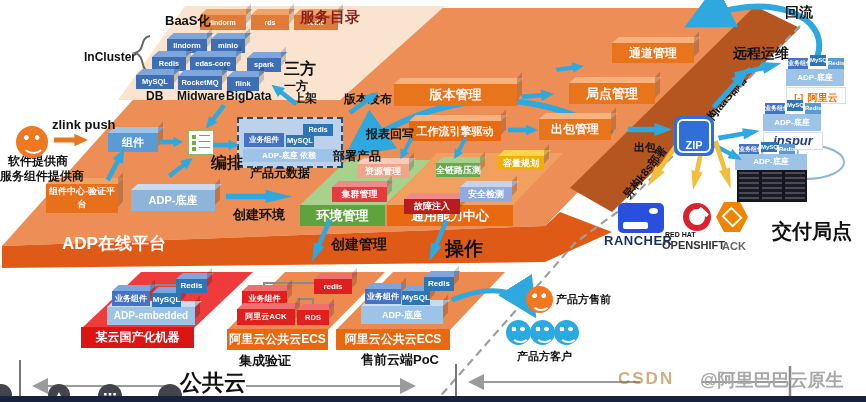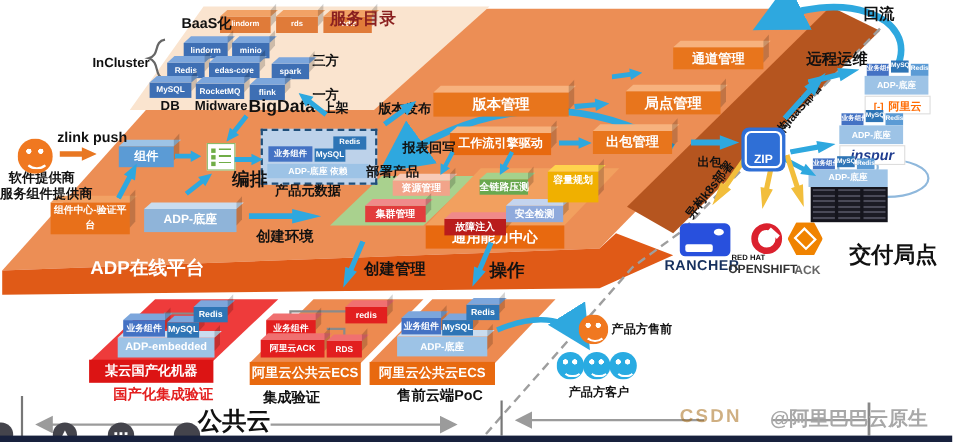--- a/index.html
+++ b/index.html
@@ -101,34 +101,34 @@
   <div class="t" style="left:300px;top:8px;font-size:15px;color:#8a1f1f;">服务目录</div>
   <div class="t" style="left:84px;top:50px;font-size:12px;">InCluster</div>
   <div class="b3" style="left:167px;top:39px;width:40px;height:14px;line-height:14px;font-size:7.5px;background:#3E6FB4;--t:#7CA6DC;">lindorm</div>
   <div class="b3" style="left:211px;top:39px;width:34px;height:14px;line-height:14px;font-size:7.5px;background:#3E6FB4;--t:#7CA6DC;">minio</div>
   <div class="b3" style="left:152px;top:57px;width:34px;height:14px;line-height:14px;font-size:7.5px;background:#3E6FB4;--t:#7CA6DC;">Redis</div>
   <div class="b3" style="left:190px;top:57px;width:46px;height:14px;line-height:14px;font-size:7.5px;background:#3E6FB4;--t:#7CA6DC;">edas-core</div>
   <div class="b3" style="left:247px;top:58px;width:34px;height:14px;line-height:14px;font-size:7.5px;background:#3E6FB4;--t:#7CA6DC;">spark</div>
   <div class="b3" style="left:136px;top:75px;width:38px;height:14px;line-height:14px;font-size:7.5px;background:#3E6FB4;--t:#7CA6DC;">MySQL</div>
   <div class="b3" style="left:178px;top:76px;width:44px;height:14px;line-height:14px;font-size:7.5px;background:#3E6FB4;--t:#7CA6DC;">RocketMQ</div>
   <div class="b3" style="left:227px;top:77px;width:32px;height:14px;line-height:14px;font-size:7.5px;background:#3E6FB4;--t:#7CA6DC;">flink</div>
-  <div class="t" style="left:284px;top:47px;font-size:12px;">三方</div>
+  <div class="t" style="left:284px;top:59px;font-size:16px;">三方</div>
   <div class="t" style="left:284px;top:78px;font-size:12px;">一方</div>
   <div class="t" style="left:146px;top:89px;font-size:12px;">DB</div>
   <div class="t" style="left:177px;top:89px;font-size:12px;">Midware</div>
-  <div class="t" style="left:226px;top:89px;font-size:16px;">BigData</div>
+  <div class="t" style="left:226px;top:89px;font-size:12px;">BigData</div>
   <div class="t" style="left:293px;top:90px;font-size:12px;">上架</div>
   <div class="t" style="left:344px;top:91px;font-size:12px;">版本发布</div>
 
   <div class="face" style="left:16px;top:126px;width:32px;height:32px;background-color:#F07820;"></div>
   <div class="t" style="left:52px;top:117px;font-size:13px;">zlink push</div>
   <div class="t" style="left:8px;top:153px;font-size:12px;">软件提供商</div>
   <div class="t" style="left:0px;top:168px;font-size:12px;">服务组件提供商</div>
 
-  <div class="t" style="left:62px;top:232px;font-size:17px;color:#fff;margin-left:20px;">ADP在线平台</div>
+  <div class="t" style="left:62px;top:232px;font-size:17px;color:#fff;">ADP在线平台</div>
   <div class="b3" style="left:108px;top:133px;width:50px;height:19px;line-height:19px;font-size:11px;background:#5B9BD5;--t:#9DC3E6;">组件</div>
   <div class="doc" style="left:188px;top:130px;width:24px;height:23px;"></div>
   <div class="t" style="left:211px;top:153px;font-size:16px;">编排</div>
 
   <div style="position:absolute;left:237px;top:117px;width:102px;height:47px;border:2px dashed #1F4E79;background:#BDD2EA;z-index:3;">
     <div class="flat" style="left:64px;top:5px;width:30px;height:12px;line-height:12px;font-size:7px;background:#2E75B6;">Redis</div>
     <div class="flat" style="left:5px;top:14px;width:40px;height:14px;line-height:14px;font-size:7.5px;background:#4472C4;">业务组件</div>
     <div class="flat" style="left:47px;top:16px;width:28px;height:12px;line-height:12px;font-size:7.5px;background:#2E75B6;">MySQL</div>
     <div class="flat" style="left:4px;top:30px;width:92px;height:13px;line-height:13px;font-size:8px;background:#9DC3E6;">ADP-底座 依赖</div>
   </div>
@@ -140,29 +140,30 @@
   <div class="t" style="left:233px;top:206px;font-size:13px;">创建环境</div>
 
   <div class="b3" style="left:394px;top:84px;width:123px;height:22px;line-height:22px;font-size:13px;background:#E8751C;--t:#F7B27E;">版本管理</div>
   <div class="b3" style="left:569px;top:83px;width:86px;height:21px;line-height:21px;font-size:13px;background:#E8751C;--t:#F7B27E;">局点管理</div>
   <div class="b3" style="left:612px;top:43px;width:82px;height:20px;line-height:20px;font-size:12px;background:#E8751C;--t:#F7B27E;">通道管理</div>
   <div class="b3" style="left:539px;top:119px;width:72px;height:21px;line-height:21px;font-size:12px;background:#E8751C;--t:#F7B27E;">出包管理</div>
   <div class="t" style="left:366px;top:126px;font-size:12px;">报表回写</div>
   <div class="b3" style="left:409px;top:121px;width:92px;height:20px;line-height:20px;font-size:11px;background:#E8690F;--t:#F7B27E;">工作流引擎驱动</div>
   <div class="t" style="left:634px;top:140px;font-size:11px;">出包</div>
 
+  <div class="flat" style="left:300px;top:205px;width:85px;height:21px;line-height:21px;font-size:13px;background:#5FA33C;">环境管理</div>
   <div class="flat" style="left:387px;top:205px;width:126px;height:21px;line-height:21px;font-size:13px;background:#E8690F;">通用能力中心</div>
   <div class="b3" style="left:357px;top:164px;width:52px;height:14px;line-height:14px;font-size:9px;background:#F2A48A;--t:#F8CBB8;">资源管理</div>
   <div class="b3" style="left:332px;top:187px;width:55px;height:15px;line-height:15px;font-size:9px;background:#E23C3C;--t:#F08A8A;">集群管理</div>
   <div class="b3" style="left:436px;top:163px;width:44px;height:14px;line-height:14px;font-size:9px;background:#69A84F;--t:#A5D18C;">全链路压测</div>
   <div class="b3" style="left:404px;top:199px;width:56px;height:15px;line-height:15px;font-size:9px;background:#b91c1c;--t:#F08A8A;">故障注入</div>
   <div class="b3" style="left:460px;top:187px;width:52px;height:15px;line-height:15px;font-size:9px;background:#8FAADC;--t:#C4D4EE;">安全检测</div>
-  <div class="b3" style="left:498px;top:156px;width:46px;height:28px;line-height:14px;font-size:9px;background:#F0B000;--t:#FFD34D;">容量规划</div>
+  <div class="b3" style="left:498px;top:156px;width:46px;height:14px;line-height:14px;font-size:9px;background:#F0B000;--t:#FFD34D;">容量规划</div>
   <div class="t" style="left:331px;top:236px;font-size:14px;">创建管理</div>
-  <div class="t" style="left:445px;top:236px;font-size:16px;">操作</div>
+  <div class="t" style="left:445px;top:236px;font-size:19px;">操作</div>
 
   <div class="t" style="left:785px;top:4px;font-size:14px;">回流</div>
   <div class="t" style="left:733px;top:45px;font-size:14px;">远程运维</div>
   <div class="t" style="left:690px;top:95px;font-size:11px;transform:rotate(-50deg);">异构IaaS部署</div>
   <div class="t" style="left:614px;top:165px;font-size:11px;transform:rotate(-52deg);">异构k8s部署</div>
   <div class="zip" style="left:674px;top:116px;width:40px;height:40px;">
       <span>ZIP</span>
     </div>
 
   <div style="position:absolute;left:786px;top:52px;width:60px;z-index:4;">
@@ -203,21 +204,20 @@
   <div class="t" style="left:662px;top:239px;font-size:11px;color:#333;">OPENSHIFT</div>
   <div class="hex" style="left:716px;top:202px;width:32px;height:30px;"></div>
   <div class="t" style="left:722px;top:240px;font-size:11px;color:#666;">ACK</div>
   <div class="t" style="left:772px;top:218px;font-size:20px;">交付局点</div>
 
   <div class="flat" style="left:81px;top:327px;width:113px;height:21px;line-height:21px;font-size:12px;background:#DC1414;">某云国产化机器</div>
   <div class="b3" style="left:107px;top:307px;width:88px;height:18px;line-height:18px;font-size:10px;background:#9DC3E6;--t:#C9DCEF;">ADP-embedded</div>
   <div class="b3" style="left:112px;top:291px;width:38px;height:15px;line-height:15px;font-size:8px;background:#4472C4;--t:#7CA6DC;">业务组件</div>
   <div class="b3" style="left:152px;top:293px;width:29px;height:14px;line-height:14px;font-size:8px;background:#2E75B6;--t:#7CA6DC;">MySQL</div>
   <div class="b3" style="left:176px;top:279px;width:31px;height:14px;line-height:14px;font-size:8px;background:#2E75B6;--t:#7CA6DC;">Redis</div>
-  <div class="t" style="left:103px;top:350px;font-size:13px;color:#E32020;">国产化集成验证</div>
 
   <div class="flat" style="left:227px;top:329px;width:101px;height:21px;line-height:21px;font-size:12px;background:#E8690F;">阿里云公共云ECS</div>
   <div class="b3" style="left:242px;top:291px;width:45px;height:15px;line-height:15px;font-size:8px;background:#E21F1F;--t:#F07070;">业务组件</div>
   <div class="b3" style="left:237px;top:309px;width:58px;height:16px;line-height:16px;font-size:8px;background:#E21F1F;--t:#F07070;">阿里云ACK</div>
   <div class="b3" style="left:314px;top:279px;width:38px;height:15px;line-height:15px;font-size:8px;background:#E21F1F;--t:#F07070;">redis</div>
   <div class="b3" style="left:297px;top:310px;width:32px;height:15px;line-height:15px;font-size:7.5px;background:#E21F1F;--t:#F07070;">RDS</div>
   <div class="t" style="left:239px;top:352px;font-size:13px;">集成验证</div>
 
   <div class="flat" style="left:336px;top:329px;width:114px;height:21px;line-height:21px;font-size:12px;background:#E8690F;">阿里云公共云ECS</div>
   <div class="b3" style="left:361px;top:306px;width:82px;height:18px;line-height:18px;font-size:9px;background:#9DC3E6;--t:#C9DCEF;">ADP-底座</div>

